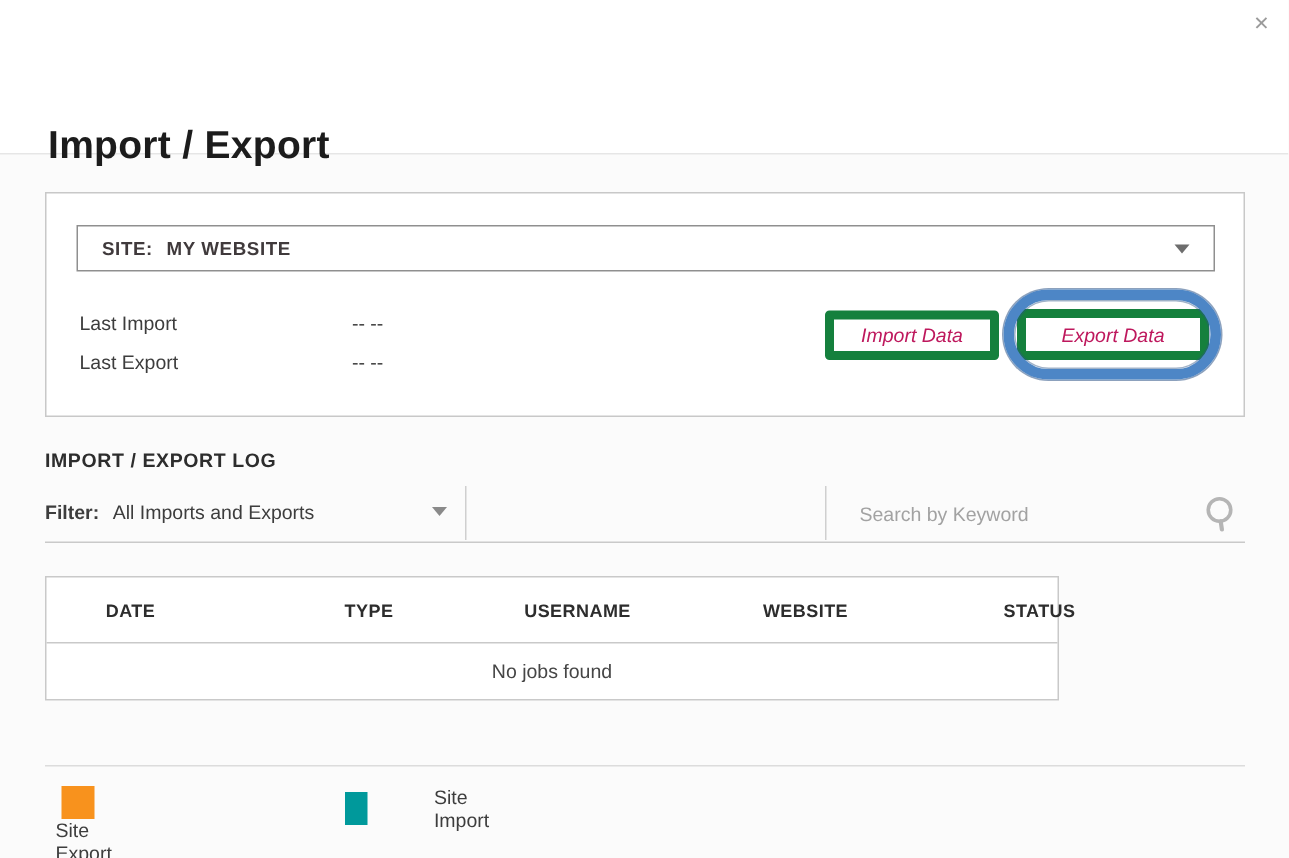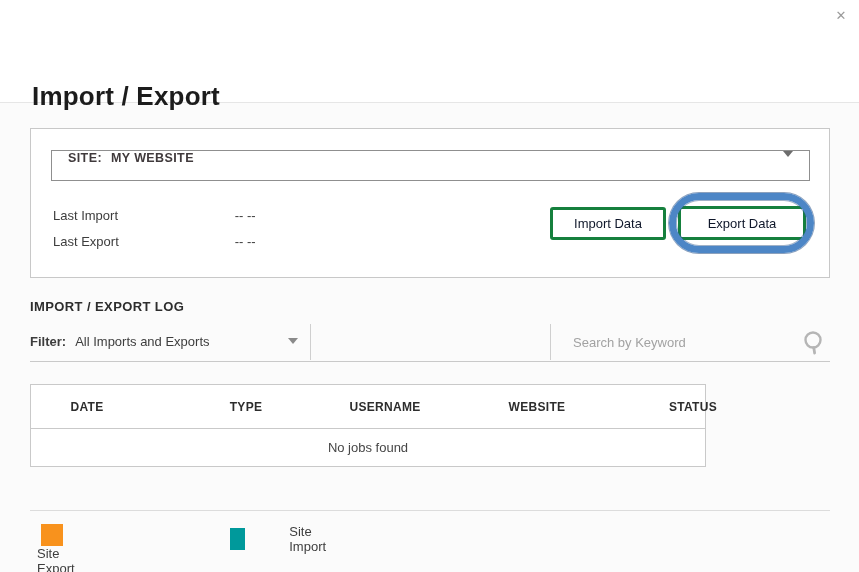--- a/index.html
+++ b/index.html
@@ -23,36 +23,36 @@
     color:#9b9b9b;font-size:13px;line-height:18px;text-align:center;cursor:pointer;
   }
   
   .site-panel{
     position:absolute;left:30px;top:128px;width:800px;height:150px;
     background:#ffffff;border:1px solid #c8c8c8;box-sizing:border-box;
   }
   .site-select{
     position:absolute;left:20px;top:21px;right:19px;height:31px;
     border:1px solid #8f8f8f;background:#fff;box-sizing:border-box;
-    display:flex;align-items:flex-start;padding:0 16px;cursor:pointer;
+    display:flex;align-items:center;padding:0 16px;cursor:pointer;
   }
   .site-select .lbl{font-size:12.5px;font-weight:700;color:#403a3c;letter-spacing:.4px;}
   .site-select .val{font-size:12.5px;font-weight:700;color:#403a3c;letter-spacing:.4px;margin-left:9px;}
   .caret{
     width:0;height:0;border-left:5px solid transparent;border-right:5px solid transparent;
     border-top:6px solid #6d6d6d;margin-left:auto;
   }
   .last-row{position:absolute;left:22px;font-size:13px;color:#3d3d3d;}
   .last-row .k{display:inline-block;width:178px;font-weight:400;}
   .last-row.import{top:79px;}
   .last-row.export{top:105px;}
   .btn{
-    position:absolute;background:#fff;border:3px solid #15803d;border-radius:3px;
-    color:#0f172a;font-size:13px;font-family:"Liberation Sans",sans-serif;
-    display:flex;align-items:center;justify-content:center;cursor:pointer;box-sizing:border-box;
+    position:absolute;background:#fff;border:6px solid #15803d;border-radius:3px;
+    color:#be185d;font-size:13px;font-family:"Liberation Sans",sans-serif;
+    display:flex;align-items:center;justify-content:center;cursor:pointer;box-sizing:border-box;font-style:italic;
   }
   .btn-import{left:550px;top:207px;width:116px;height:33px;}
   .btn-export{left:678px;top:206px;width:128px;height:34px;}
   .highlight-ring{
     position:absolute;left:669px;top:193px;width:145px;height:60px;
     border:7px solid #4d86c6;border-radius:30px;box-sizing:border-box;
     box-shadow:0 0 0 1px rgba(45,84,134,.55), inset 0 0 0 1px rgba(45,84,134,.45);
     pointer-events:none;
   }
   

